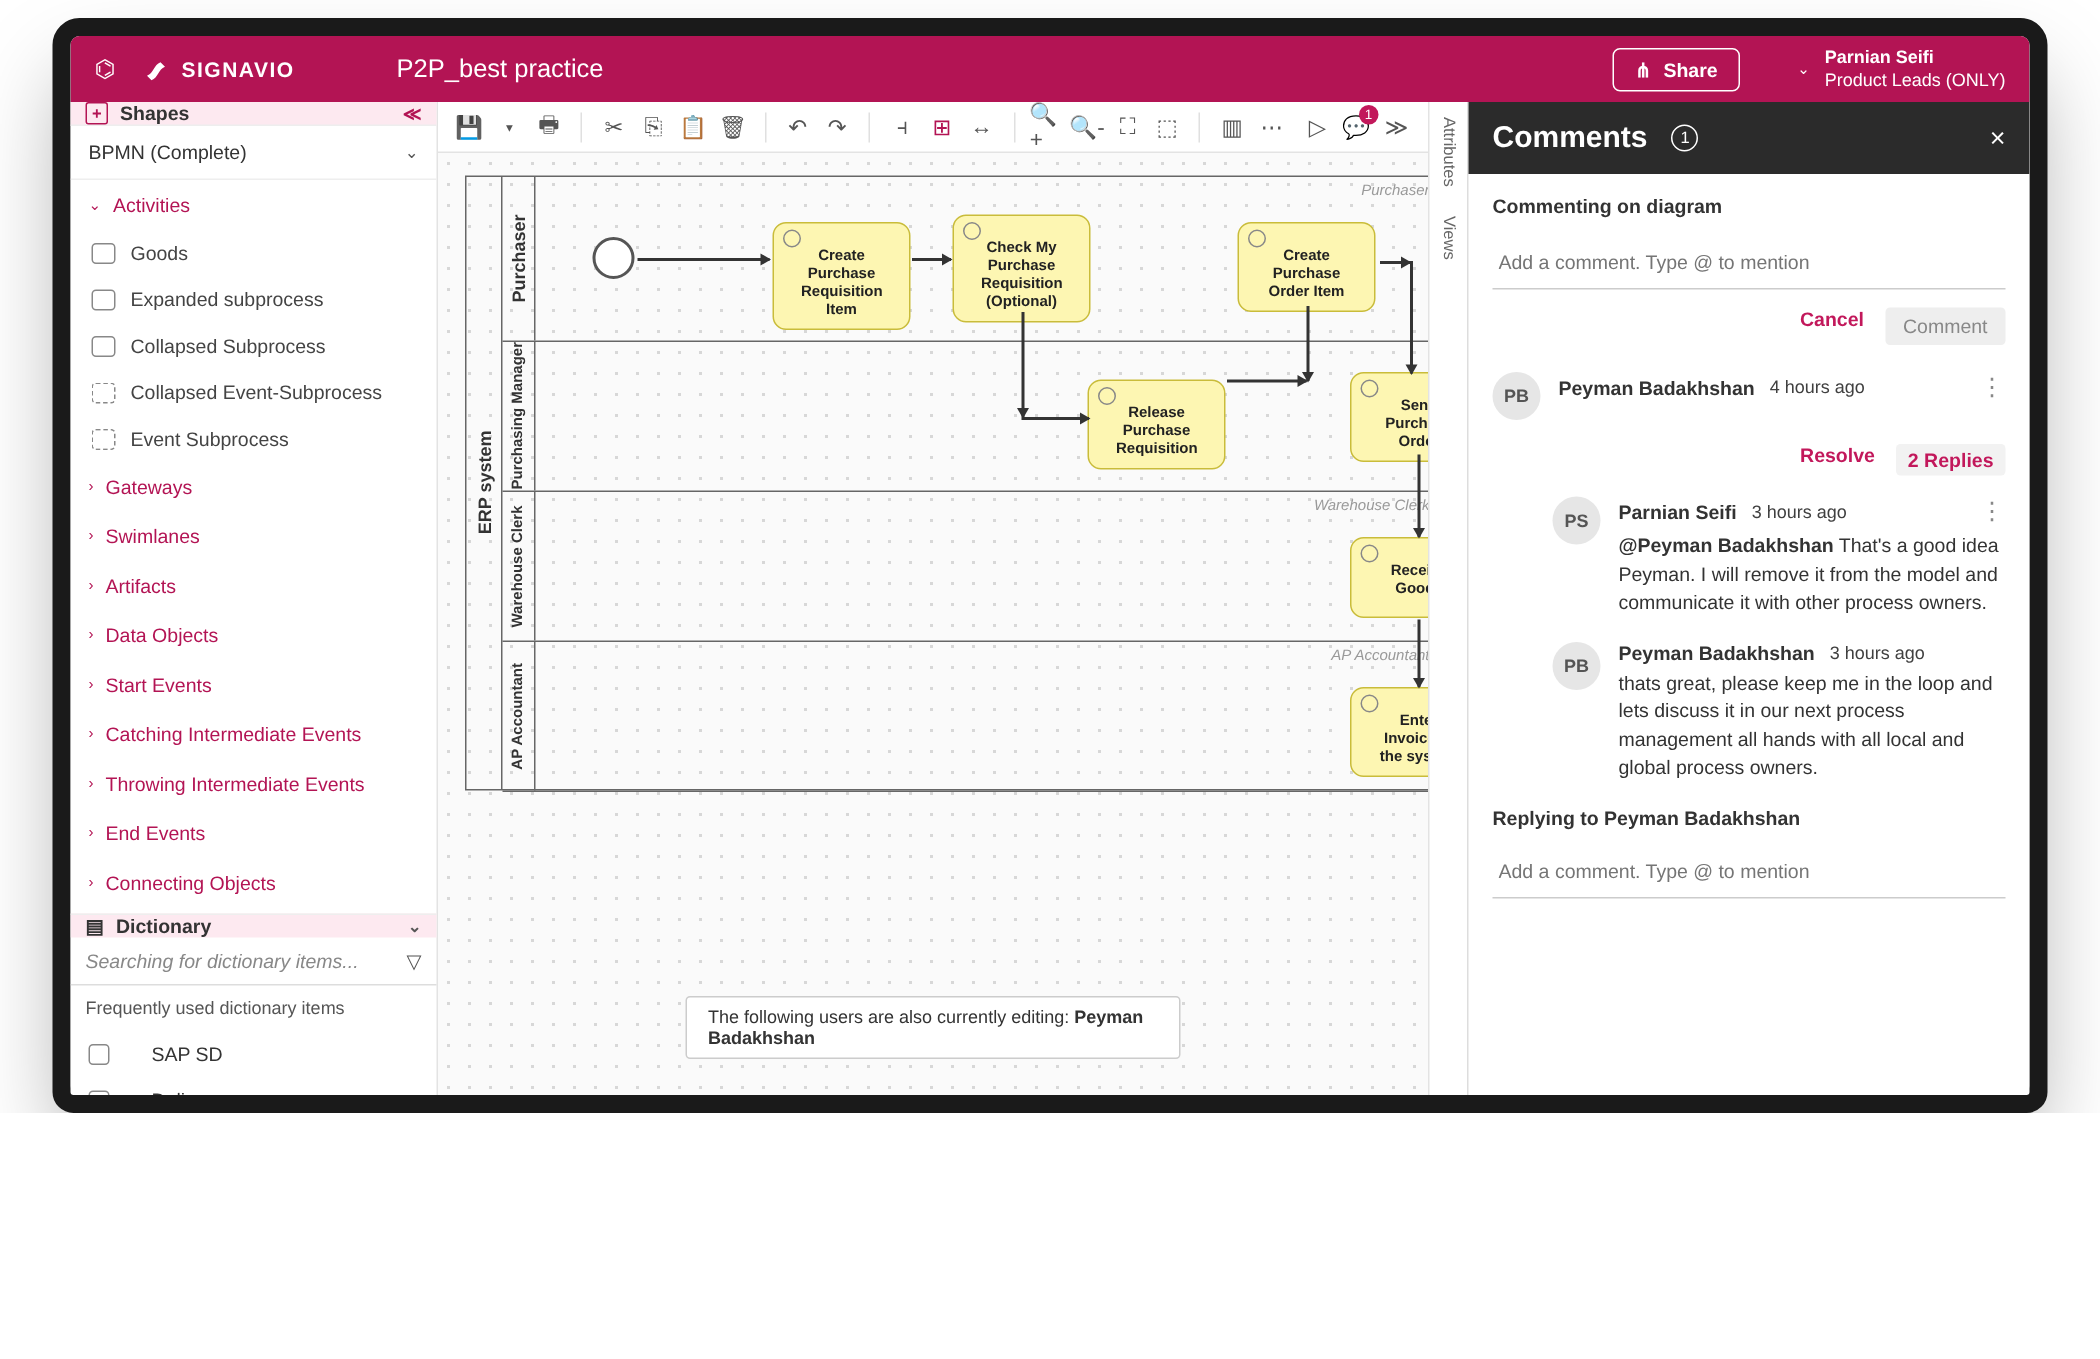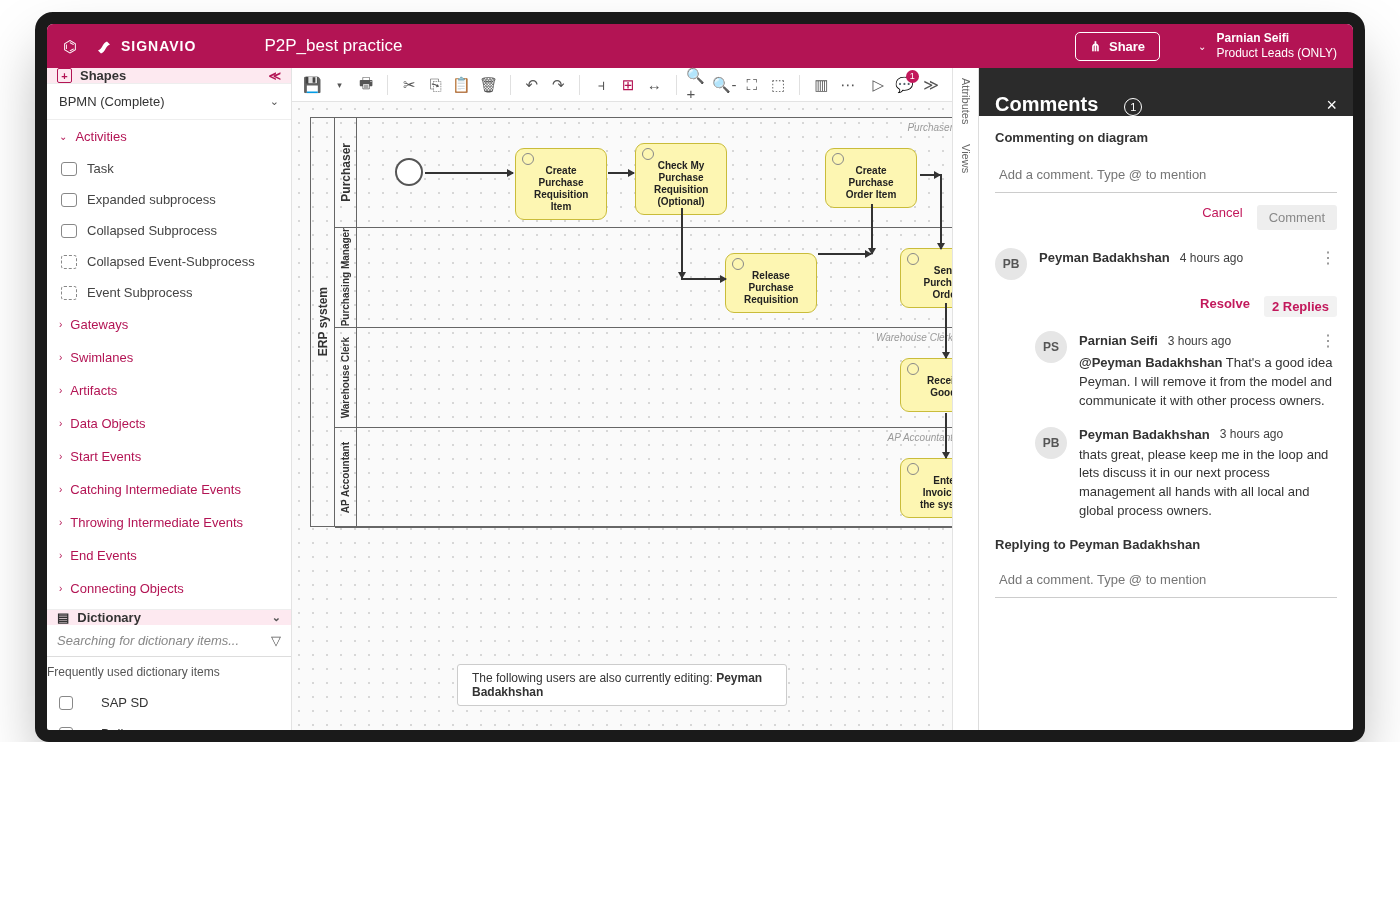--- a/index.html
+++ b/index.html
@@ -26,21 +26,21 @@
 .shape-set{padding:10px 12px;border-bottom:1px solid #eee;display:flex;align-items:center;color:#333}
 .shape-set .dd{margin-left:auto;font-size:11px;color:#555}
 .cat{padding:9px 12px;display:flex;align-items:center;gap:8px;color:#b31454;font-size:13px;cursor:default}
 .cat .chev-s{font-size:10px}
 .leaf{padding:8px 12px 8px 14px;display:flex;align-items:center;gap:10px;color:#444;font-size:13px}
 .leaf .ico{width:16px;height:14px;border:1.2px solid #888;border-radius:3px;flex:none}
 .sb-dict{height:34px;background:#fde9f0;display:flex;align-items:center;padding:0 10px;gap:8px;font-weight:600;color:#333;border-top:1px solid #eee;margin-top:4px}
 .sb-dict .dd{margin-left:auto;font-size:11px;color:#555}
 .dict-search{display:flex;align-items:center;padding:8px 10px;border-bottom:1px solid #ddd;color:#888;font-style:italic;gap:6px}
 .dict-search .filter{margin-left:auto;font-style:normal;color:#555}
-.dict-freq{padding:8px 0;color:#555;font-size:12px}
+.dict-freq{padding:8px 10px;color:#555;font-size:12px}
 .dict-item{padding:8px 12px;display:flex;align-items:flex-end;gap:28px;color:#333;font-size:13px}
 .dict-item .ico{width:14px;height:14px;border:1.2px solid #888;border-radius:3px}
 
 .canvas-wrap{flex:1;display:flex;flex-direction:column;min-width:0;position:relative}
 .toolbar{height:34px;border-bottom:1px solid #e3e3e3;display:flex;align-items:center;gap:4px;padding:0 10px;color:#555;font-size:15px;background:#fff}
 .toolbar .sep{width:1px;height:20px;background:#e0e0e0;margin:0 6px}
 .tb-btn{width:24px;height:24px;display:flex;align-items:center;justify-content:center;border-radius:3px;color:#555}
 .tb-btn.accent{color:#b31454}
 .tb-btn.badge{position:relative}
 .tb-btn.badge::after{content:attr(data-n);position:absolute;top:-3px;right:-3px;width:13px;height:13px;border-radius:50%;background:#c2185b;color:#fff;font-size:9px;display:flex;align-items:center;justify-content:center}
@@ -63,28 +63,28 @@
 .arrow.v{width:1.5px}
 .arrow.h::after{content:"";position:absolute;right:-1px;top:-3.5px;border-left:7px solid #333;border-top:4px solid transparent;border-bottom:4px solid transparent}
 .arrow.v::after{content:"";position:absolute;bottom:-1px;left:-3.5px;border-top:7px solid #333;border-left:4px solid transparent;border-right:4px solid transparent}
 .co-edit{position:absolute;bottom:24px;left:50%;transform:translateX(-50%);background:#fff;border:1px solid #ccc;border-radius:3px;padding:6px 14px;font-size:12px;color:#333}
 .co-edit b{font-weight:700}
 
 .vtabs{width:26px;border-left:1px solid #e3e3e3;display:flex;flex-direction:column;align-items:center;padding-top:10px;gap:20px;background:#fff}
 .vtab{writing-mode:vertical-rl;font-size:11px;color:#666}
 
 .comments{width:375px;background:#fff;display:flex;flex-direction:column;border-left:1px solid #ddd}
-.cm-head{height:48px;background:#2b2b2b;color:#fff;display:flex;align-items:flex-end;padding:0 16px;font-size:20px;font-weight:600;gap:26px}
+.cm-head{height:48px;background:#2b2b2b;color:#fff;display:flex;align-items:center;padding:0 16px;font-size:20px;font-weight:600;gap:16px}
 .cm-head .count{width:18px;height:18px;border:1.5px solid #fff;border-radius:50%;font-size:11px;display:flex;align-items:center;justify-content:center;font-weight:400}
 .cm-head .close{margin-left:auto;font-size:18px;font-weight:400}
 .cm-body{flex:1;padding:14px 16px;overflow-y:auto;font-size:13px;color:#333}
 .cm-sub{font-weight:700;margin-bottom:12px}
 .cm-input{width:100%;border:none;border-bottom:1.5px solid #ccc;padding:10px 4px;font-size:13px;color:#888;outline:none}
 .cm-actions{display:flex;justify-content:flex-end;gap:14px;margin:12px 0 18px;font-size:13px}
-.cm-actions .cancel{color:#c2185b;font-weight:400}
+.cm-actions .cancel{color:#c2185b;font-weight:700}
 .cm-actions .submit{background:#eee;color:#888;padding:5px 12px;border-radius:3px}
 .cm-item{display:flex;gap:12px;margin-bottom:16px}
 .avatar{width:32px;height:32px;border-radius:50%;background:#e6e6e6;color:#555;font-size:12px;font-weight:600;display:flex;align-items:center;justify-content:center;flex:none}
 .cm-content{flex:1}
 .cm-meta{display:flex;align-items:center;gap:10px;margin-bottom:4px}
 .cm-author{font-weight:700;font-size:13px}
 .cm-time{color:#404040;font-size:12px}
 .cm-dots{margin-left:auto;color:#888;font-size:16px;letter-spacing:1px}
 .cm-text{font-size:13px;line-height:1.45;color:#333}
 .cm-text .mention{font-weight:700}
@@ -134,21 +134,21 @@
     <div class="shape-set">
       <span>BPMN (Complete)</span>
             <span class="dd">⌄</span>
     </div>
     <div class="cat">
             <span class="chev-s">⌄</span>
             <span>Activities</span>
           </div>
     <div class="leaf">
             <span class="ico"></span>
-            <span>Task</span>
+            <span>Goods</span>
           </div>
     <div class="leaf">
             <span class="ico"></span>
             <span>Expanded subprocess</span>
           </div>
     <div class="leaf">
             <span class="ico"></span>
             <span>Collapsed Subprocess</span>
           </div>
     <div class="leaf">

